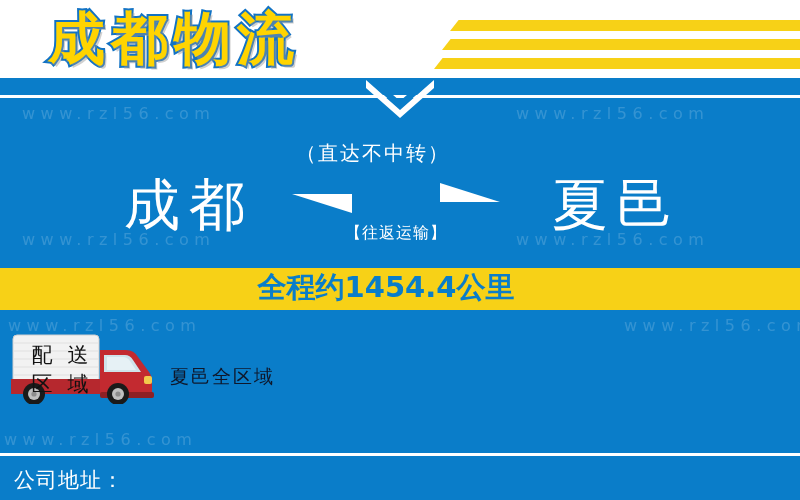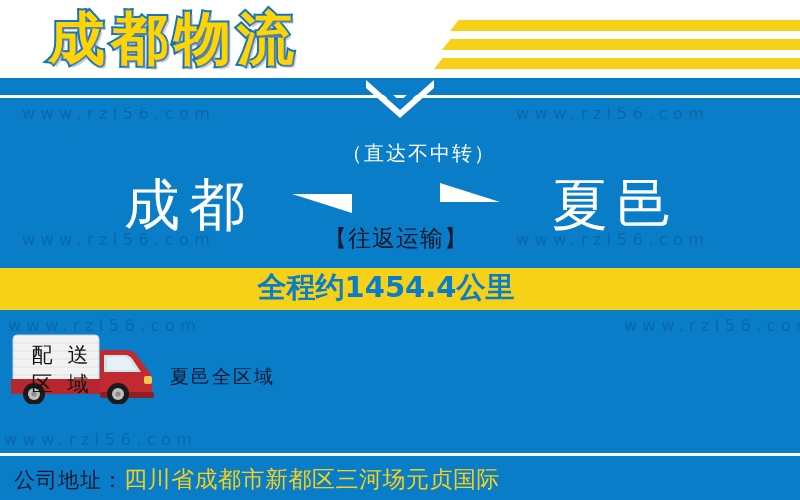--- a/index.html
+++ b/index.html
@@ -73,21 +73,21 @@
     position: absolute;
     left: 364px;
     top: 2px;
     width: 72px;
     height: 46px;
   }
 
   
   .wm {
     position: absolute;
-    color: #000000;
+    color: #ffffff;
     opacity: .17;
     font-size: 16px;
     letter-spacing: 5.5px;
     font-weight: 400;
     white-space: nowrap;
     pointer-events: none;
   }
 
   
   .city {
@@ -100,34 +100,34 @@
     white-space: nowrap;
   }
   #city-from { left: 76px; top: 95px; margin-left: 48px; }
   #city-to   { left: 552px; top: 95px; }
 
   #direct-label {
     position: absolute;
     left: 296px;
     top: 62px;
     width: 200px;
-    text-align: right;
+    text-align: left;
     color: #ffffff;
     font-size: 20px;
     letter-spacing: 2px;
     white-space: nowrap;
   }
   #roundtrip-label {
     position: absolute;
     left: 296px;
     top: 145px;
     width: 200px;
     text-align: center;
-    color: #0f172a;
-    font-size: 23px;
+    color: #ffffff;
+    font-size: 16px;
     letter-spacing: 1px;
     white-space: nowrap;
   }
   #arrows {
     position: absolute;
     left: 288px;
     top: 98px;
     width: 216px;
     height: 44px;
   }
@@ -192,21 +192,21 @@
   #address-bar {
     position: absolute;
     left: 0;
     top: 381px;
     width: 800px;
     height: 41px;
     display: flex;
     align-items: center;
   }
   #address-label {
-    color: #0f172a;
+    color: #ffffff;
     font-size: 21px;
     letter-spacing: 1px;
     margin-left: 14px;
     white-space: nowrap;
   }
   #address-value {
     color: #F7D117;
     font-size: 23px;
     letter-spacing: 0.5px;
     white-space: nowrap;
@@ -298,17 +298,16 @@
       <span>配</span>
       <span>送</span>
       <span>区</span>
       <span>域</span>
     </div>
 
     <div id="coverage-label">夏邑全区域</div>
 
     <div id="address-bar">
       <span id="address-label">公司地址：</span>
-      <span id="address-value">四川省成都市新都区三河场元贞国际</span>
     </div>
 
   </div>
 </div>
 
 </body></html>

